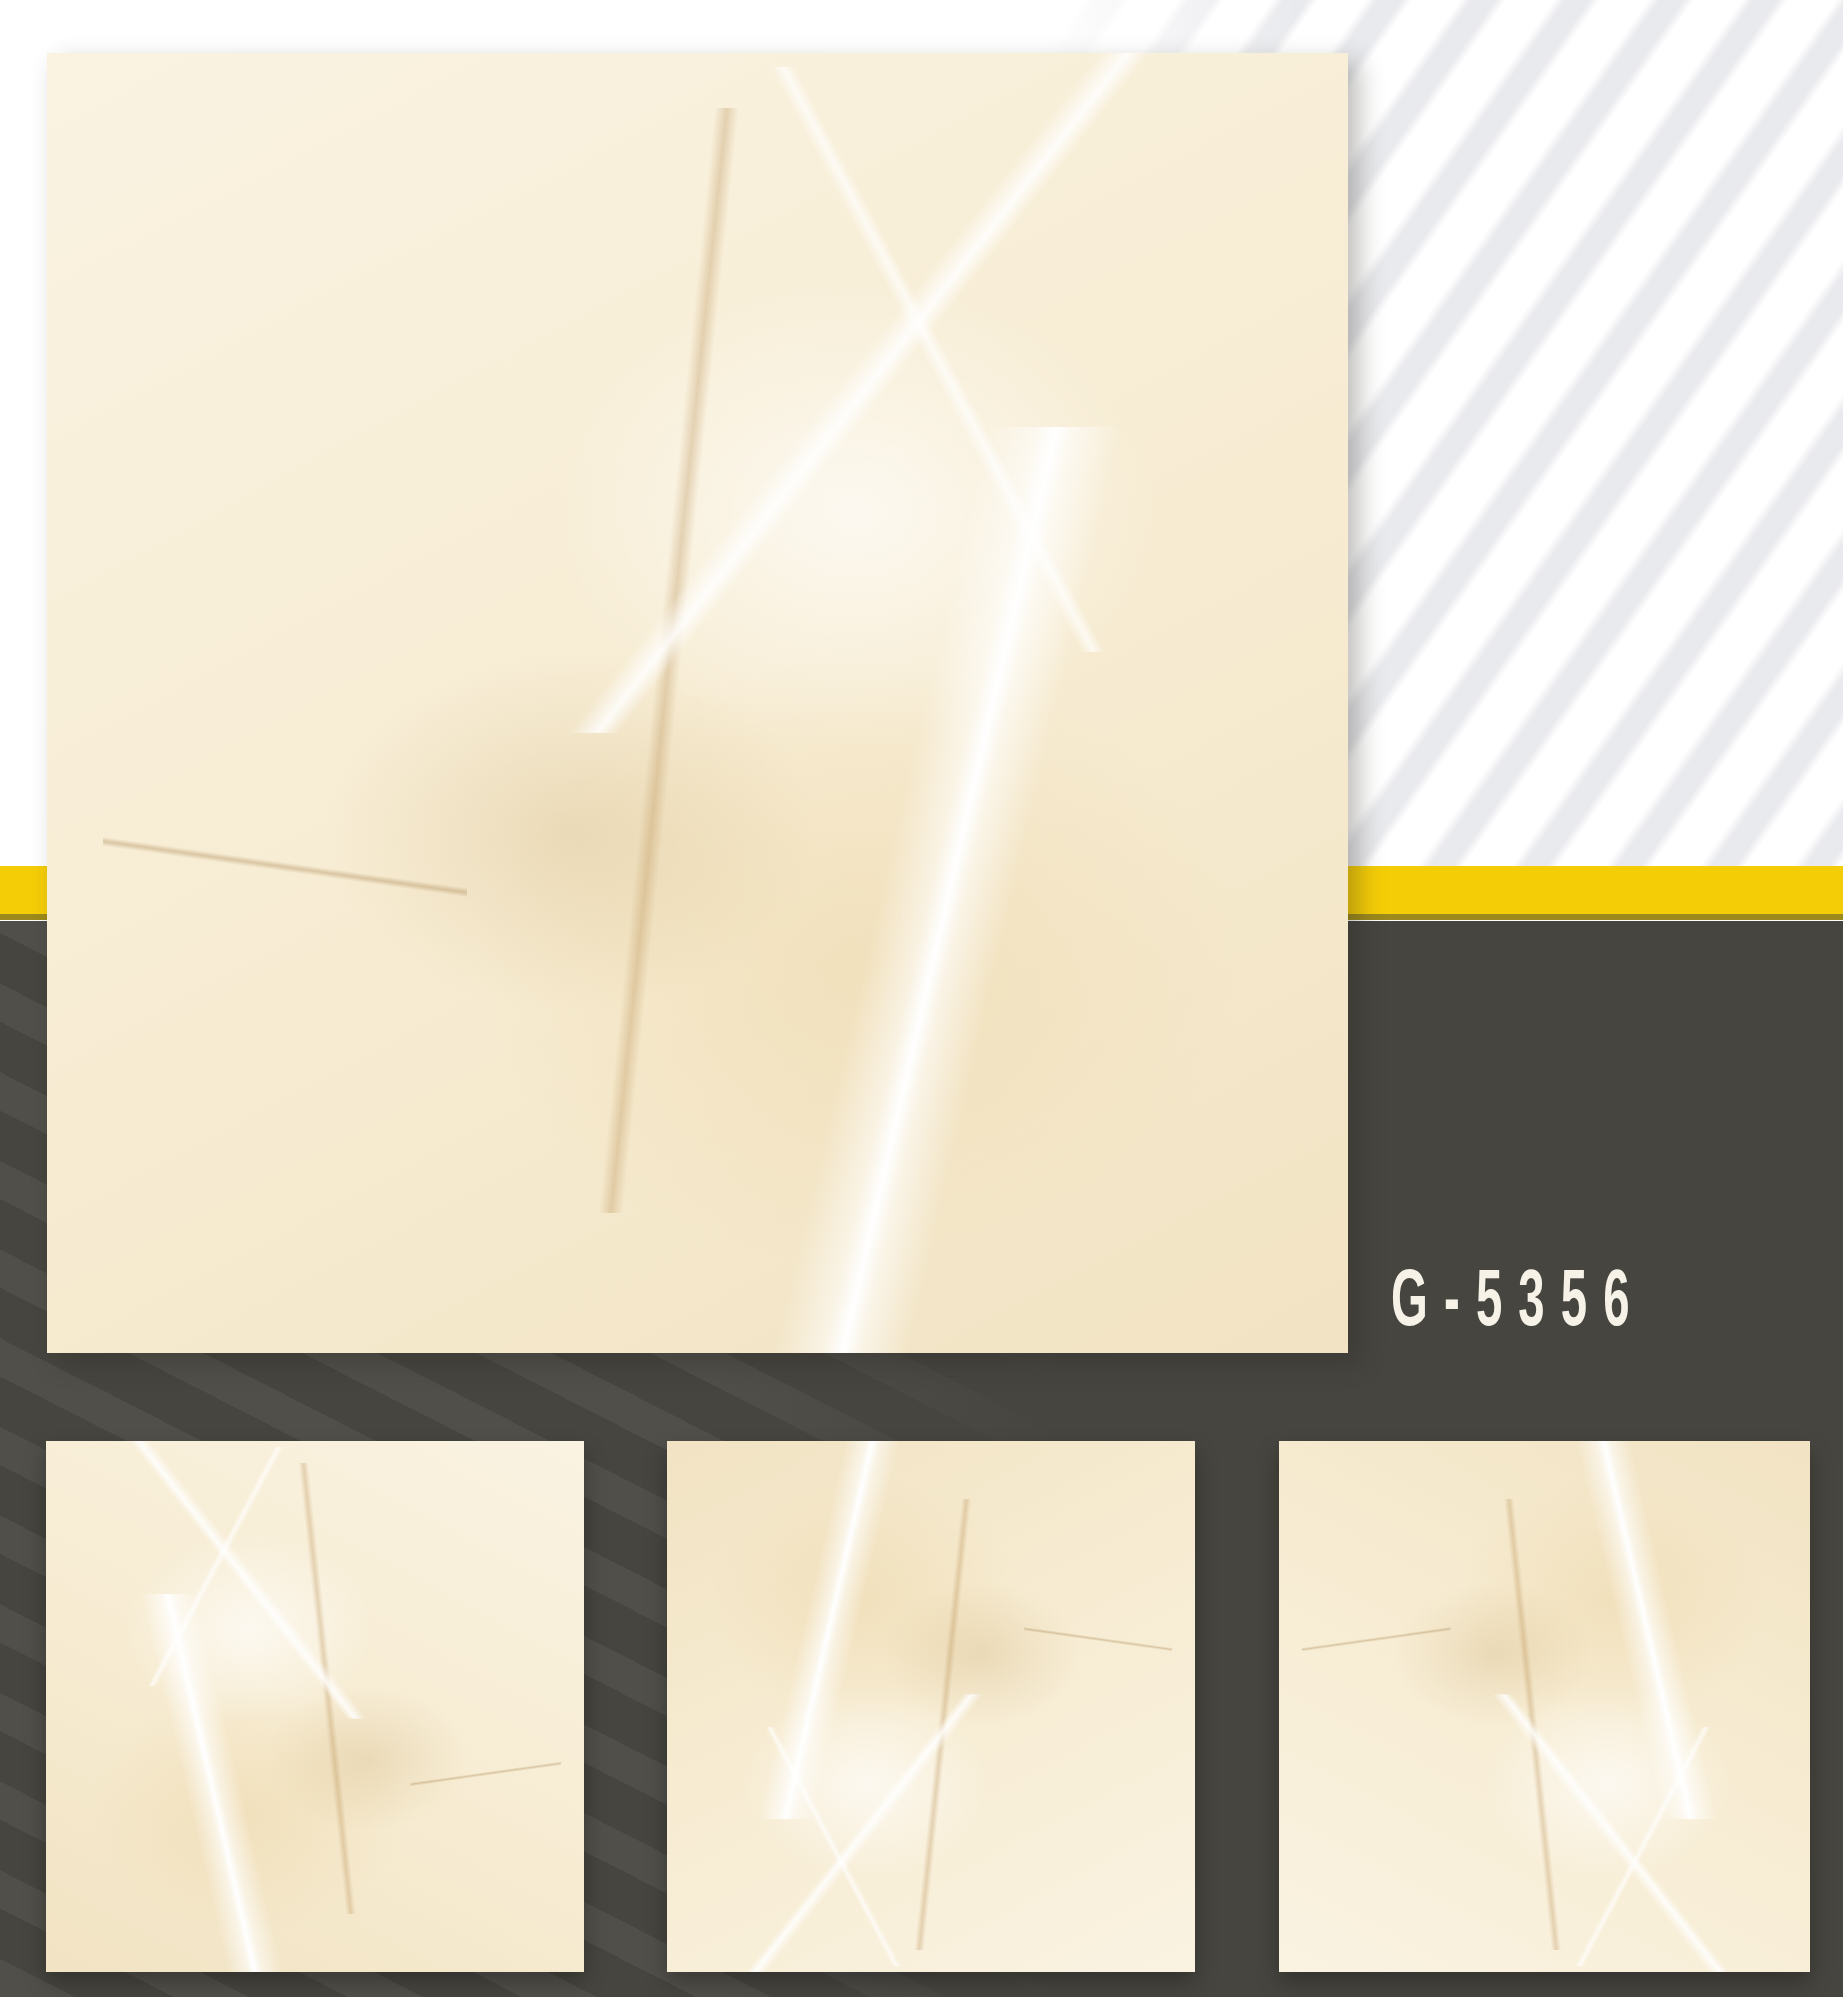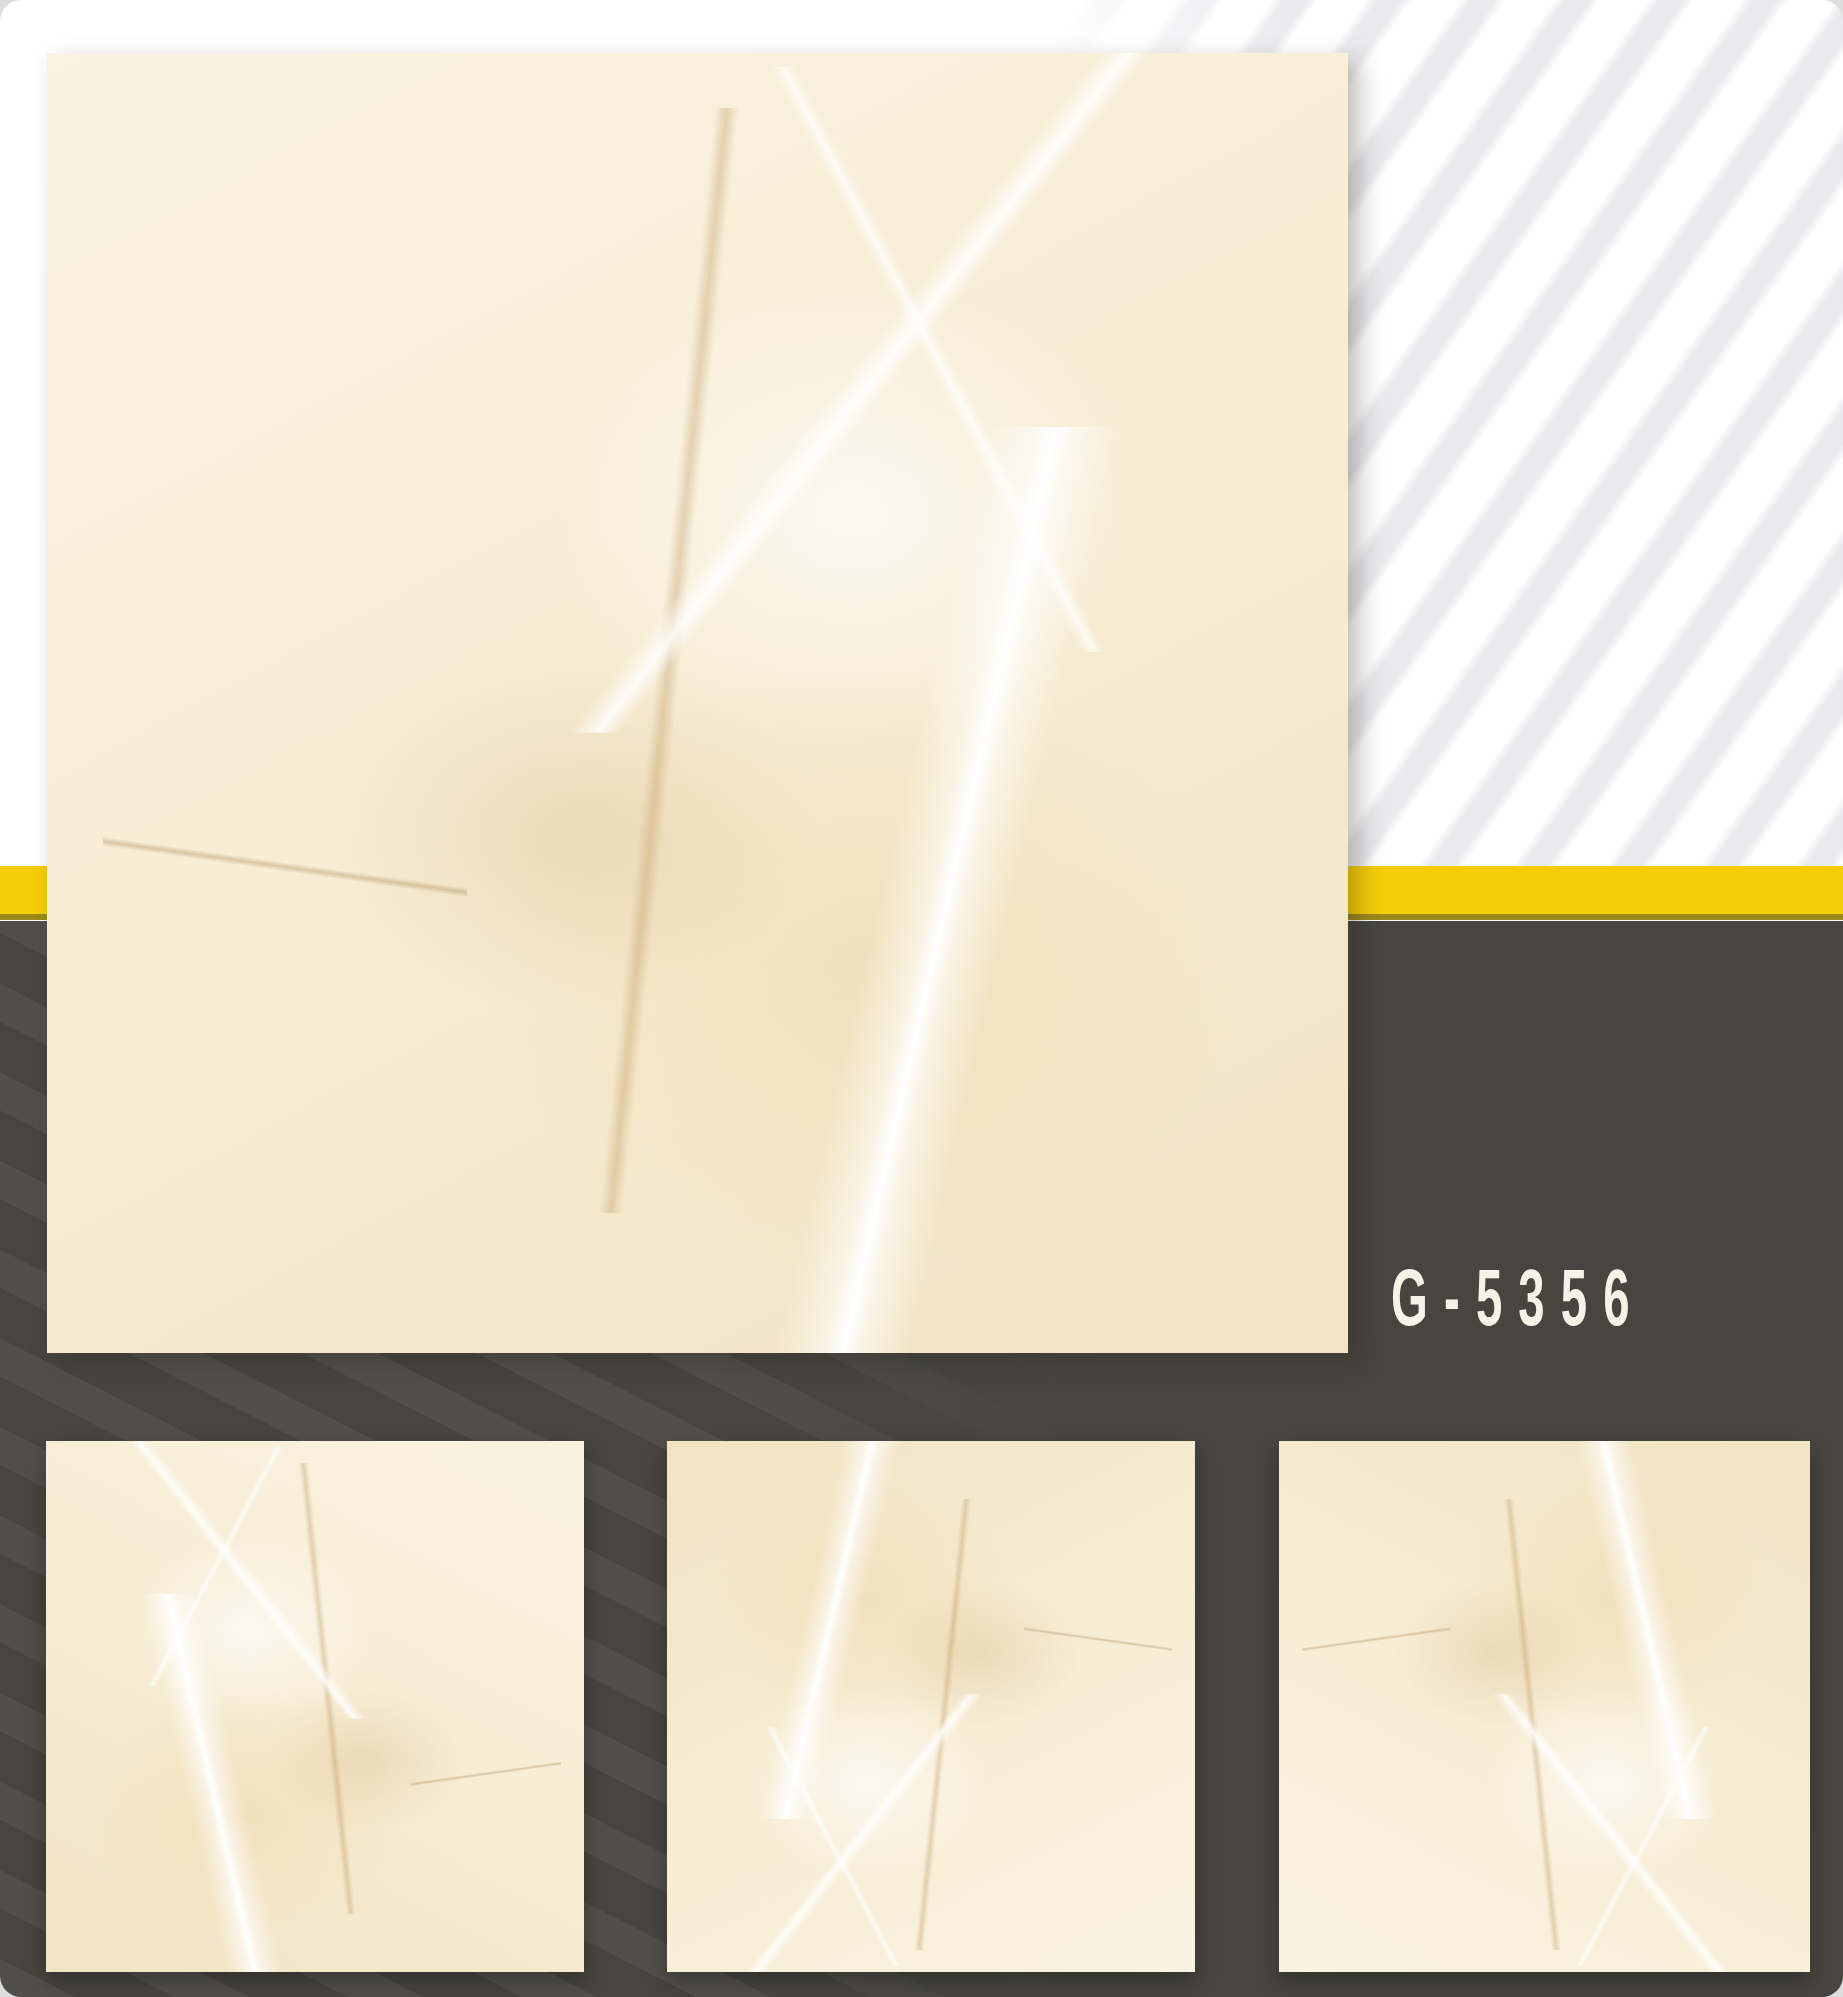--- a/index.html
+++ b/index.html
@@ -2,21 +2,20 @@
 <html style="font-size:13px"><head>
 <meta charset="utf-8">
 <style>
   html,body{margin:0;padding:0;background:#dddddd;}
   .page{
     position:relative;
     width:1843px;height:1997px;
     background:#ffffff;
     overflow:hidden;
     font-family:"Liberation Sans", sans-serif;
-    border-radius:21px;
   }
 
   
   .stripes-light{
     position:absolute;left:802px;top:0;width:1041px;height:866px;
     background-image:
       linear-gradient(to right,#ffffff 0px,#ffffff 241px,rgba(255,255,255,0) 497px),
       repeating-linear-gradient(125deg,
         rgba(183,185,197,0) 0px,
         rgba(183,185,197,0.30) 9.6px,

